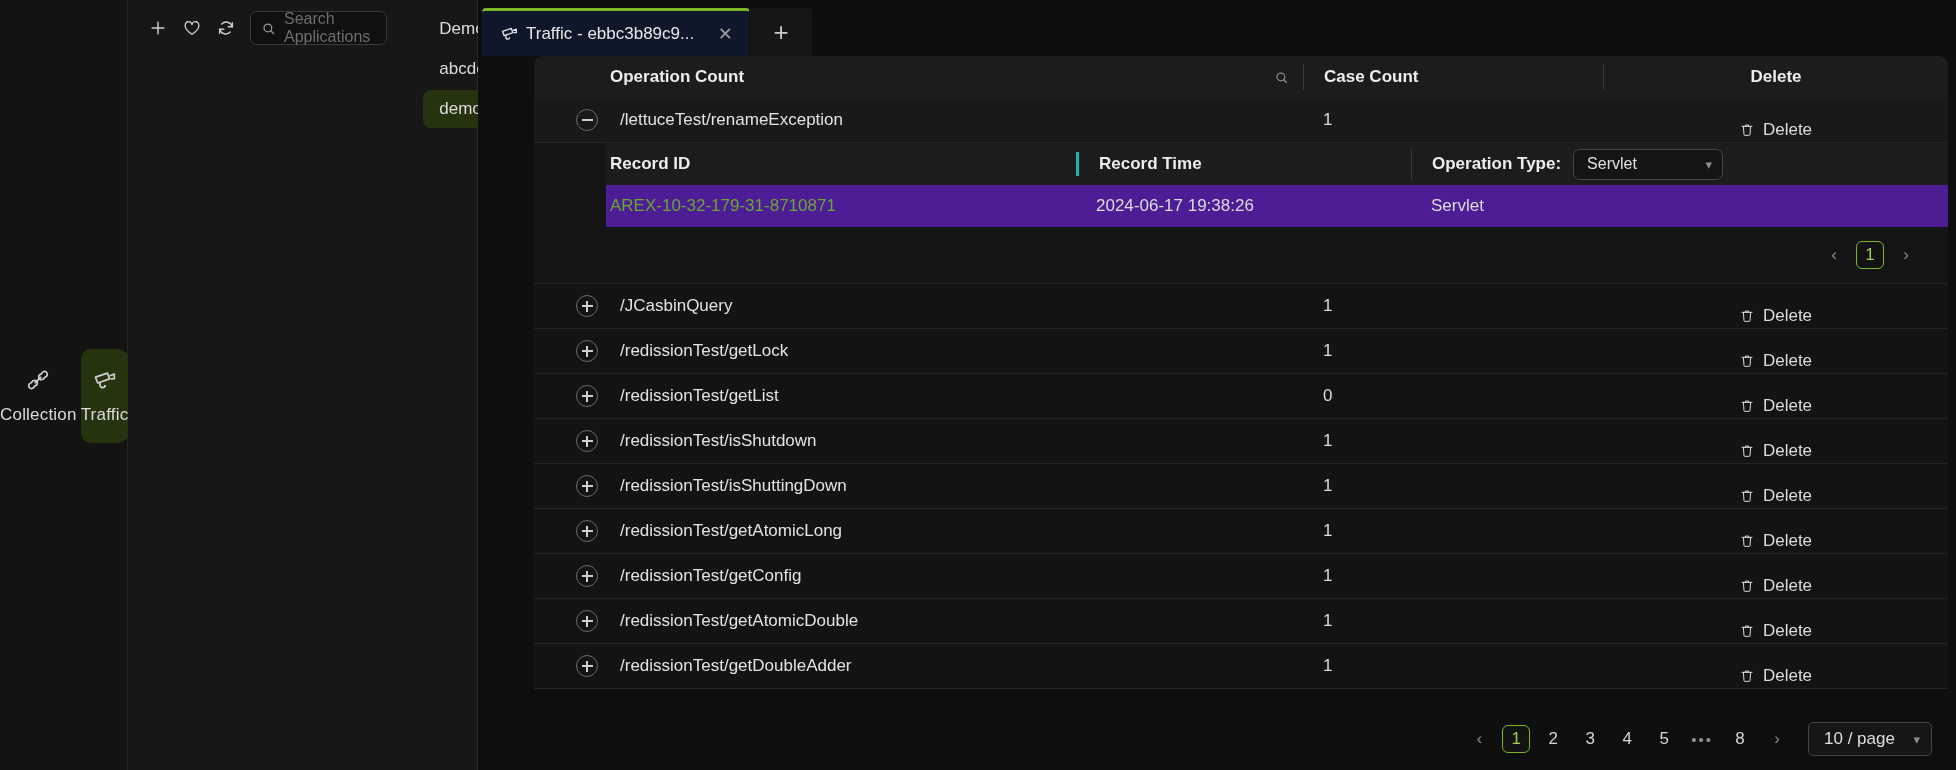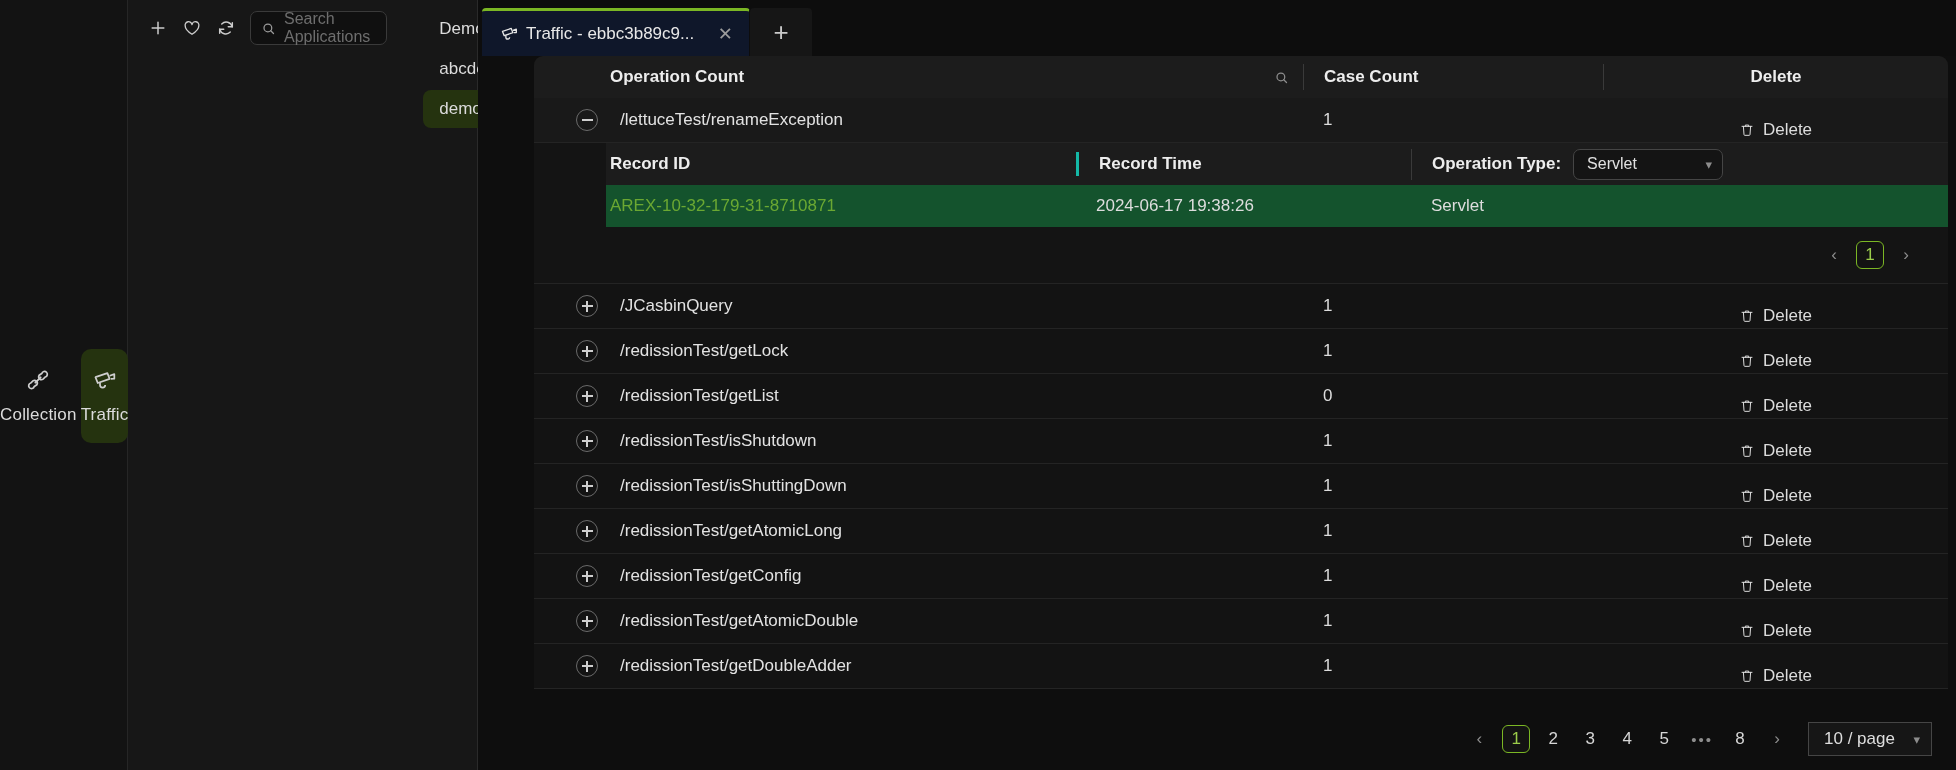--- a/index.html
+++ b/index.html
@@ -187,21 +187,21 @@
     height: 31px; min-width: 150px;
     background: #141414; border: 1px solid #454545; border-radius: 7px;
     display: inline-flex; align-items: center; justify-content: space-between;
     padding: 0 10px 0 13px; gap: 18px; cursor: pointer;
     font-size: 16px; font-weight: normal; color: #e0e0e0;
   }
   .select .chev { color: #8d8d8d; font-size: 13px; }
 
   .detail-row {
     display: flex; align-items: center; height: 42px;
-    margin-left: 72px; background: #14532d;
+    margin-left: 72px; background: #4c1d95;
     font-size: 17px;
   }
   .detail-row .d-rid { color: #6ba832; cursor: pointer; }
   .detail-row .d-rt, .detail-row .d-ot { border-left: none; color: #dddddd; font-weight: normal; }
 
   .detail-pager {
     height: 56px; display: flex; align-items: center; justify-content: flex-end;
     padding-right: 28px; gap: 8px;
   }
 
@@ -220,21 +220,21 @@
   .pg-num.current { border: 1px solid #7bb724; color: #9bcc4a; background: #131313; }
   .pg-ellipsis { color: #8d8d8d; letter-spacing: 2px; padding: 0 4px; font-size: 15px; cursor: pointer; }
 
   .footer-pager {
     height: 62px; flex: 0 0 62px;
     display: flex; align-items: center; justify-content: flex-end;
     gap: 9px; padding-right: 16px;
   }
   .pagesize {
     height: 34px; min-width: 124px; margin-left: 8px;
-    background: #161616; border: 1px solid #454545; border-radius: 0;
+    background: #161616; border: 1px solid #454545; border-radius: 5px;
     display: inline-flex; align-items: center; justify-content: space-between;
     padding: 0 11px 0 15px; gap: 14px; cursor: pointer;
     font-size: 17px; color: #dedede;
   }
   .pagesize .chev { color: #8d8d8d; font-size: 13px; }
 </style>
 </head>
 <body>
 
 <div class="app">

